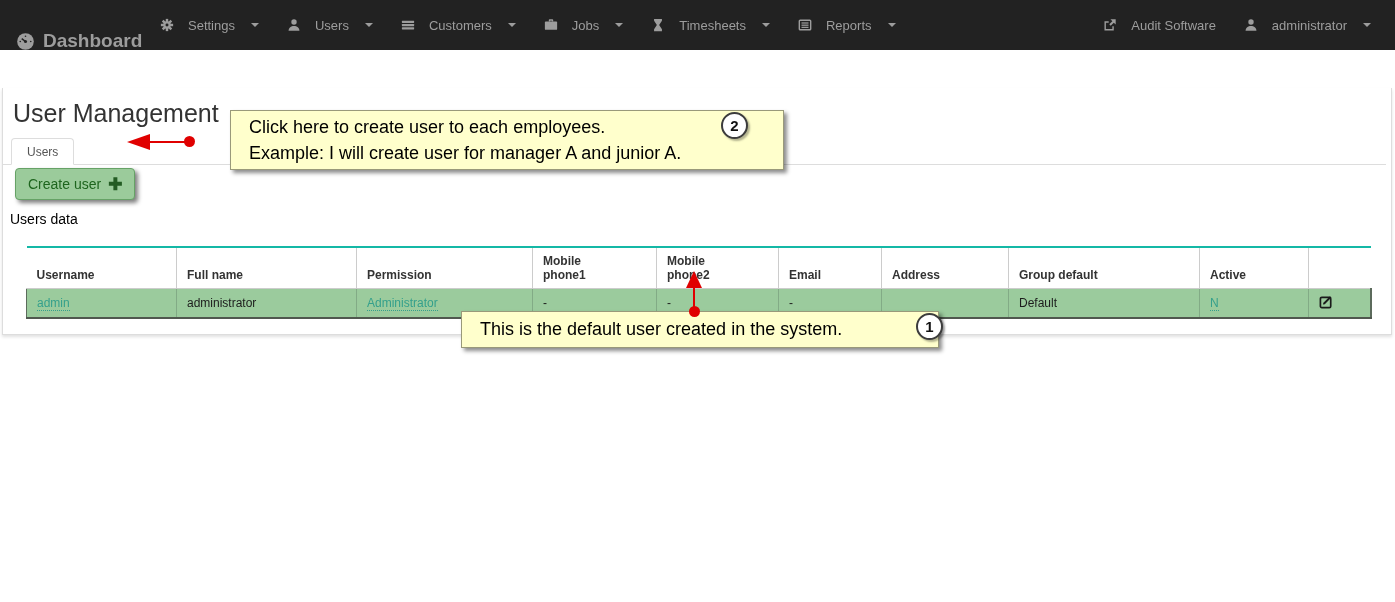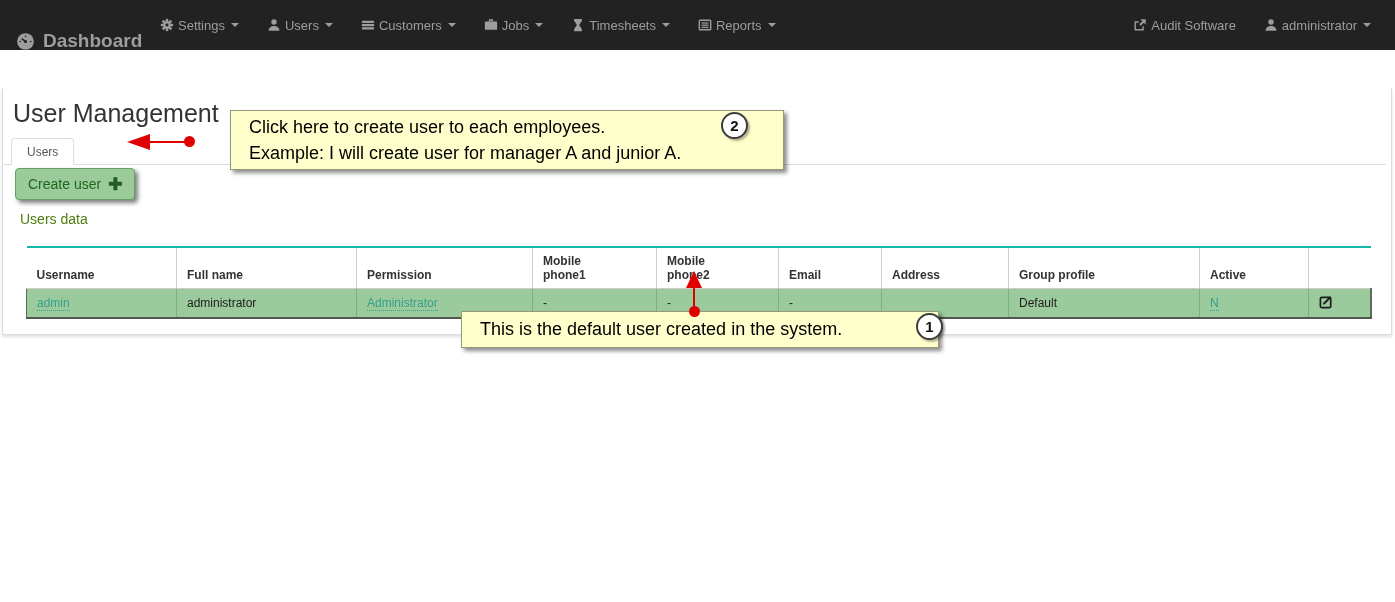--- a/index.html
+++ b/index.html
@@ -8,21 +8,21 @@
   .page { position:relative; width:1395px; height:602px; }
 
   
   .navbar { position:absolute; top:0; left:0; width:100%; height:50px;
             background:var(--navbar-bg,#222); }
   .brand { position:absolute; left:16px; top:16px; height:50px; display:flex;
            align-items:center; gap:8px; color:var(--navbar-text,#9d9d9d);
            font-size:19px; font-weight:bold; cursor:pointer; }
   .nav-left { position:absolute; left:146px; top:0; height:50px; display:flex; align-items:center; }
   .nav-right { position:absolute; right:10px; top:0; height:50px; display:flex; align-items:center; }
-  .nav-item { display:flex; align-items:center; gap:4px; height:50px; padding:0 14px;
+  .nav-item { display:flex; align-items:center; gap:14px; height:50px; padding:0 14px;
               color:var(--navbar-text,#9d9d9d); font-size:13px; cursor:pointer; white-space:nowrap; }
   .nicon { display:inline-flex; width:14px; height:14px; }
   .nicon svg { width:14px; height:14px; }
   .brand .nicon, .brand .nicon svg { width:19px; height:19px; }
   .caret { display:inline-block; width:0; height:0; border-left:4px solid transparent;
            border-right:4px solid transparent; border-top:4px solid currentColor; margin-left:2px; }
 
   
   .panel { position:absolute; left:2px; top:50px; width:1390px; height:247px;
            background:#fff; border:1px solid var(--border-gray,#ddd); border-top:none;
@@ -32,21 +32,21 @@
   .tabline { position:absolute; left:0; right:5px; top:76px; height:1px; background:var(--border-gray,#ddd); }
   .tab { position:absolute; left:8px; top:50px; height:27px; padding:6px 15px; z-index:2;
          background:#fff; border:1px solid var(--border-gray,#ddd); border-bottom:1px solid #fff;
          border-radius:4px 4px 0 0; font-size:12px; color:#555; cursor:pointer; }
   .create-btn { position:absolute; left:12px; top:80px; height:32px; display:flex; align-items:center;
                 background:var(--button-bg,#9bcb9b); border:1px solid #66a266; border-radius:4px;
                 color:var(--button-text,#1e651e); font-size:14px; padding:0 12px;
                 font-family:"Liberation Sans", sans-serif;
                 box-shadow:3px 3px 4px rgba(0,0,0,.5); cursor:pointer; }
   .create-btn .plus { font-size:17px; font-weight:bold; margin-left:7px; color:#235c23; line-height:1; }
-  .users-data { position:absolute; left:17px; top:123px; font-size:14px; color:#4d7c0f; }
+  .users-data { position:absolute; left:7px; top:123px; font-size:14px; color:#000000; }
 
   
   .users-table { position:absolute; left:23px; top:158px; width:1344px;
                  border-collapse:collapse; table-layout:fixed; }
   .users-table th { vertical-align:bottom; text-align:left; padding:6px 10px; font-size:12px;
                     color:#333; font-weight:bold; border-top:2px solid #14b8a6;
                     border-bottom:1px solid #ccc; border-left:1px solid #ccc; }
   .users-table th:first-child { border-left:none; }
   .users-table td { background:var(--row-highlight,#9bcb9d); padding:5px 10px; font-size:12px;
                     color:#1c1c1c; border-left:1px solid #82ab86; border-top:1px solid #84ad88;
@@ -226,21 +226,21 @@
       </colgroup>
       <thead>
         <tr>
           <th><span>Username</span></th>
           <th><span>Full name</span></th>
           <th><span>Permission</span></th>
           <th><span class="wrapnarrow">Mobile phone1</span></th>
           <th><span class="wrapnarrow">Mobile phone2</span></th>
           <th><span>Email</span></th>
           <th><span>Address</span></th>
-          <th><span>Group profile</span></th>
+          <th><span>Group default</span></th>
           <th><span>Active</span></th>
           <th><span></span></th>
         </tr>
       </thead>
       <tbody>
         <tr>
           <td><a class="cell-link">admin</a></td>
           <td>administrator</td>
           <td><a class="cell-link">Administrator</a></td>
           <td>-</td>

